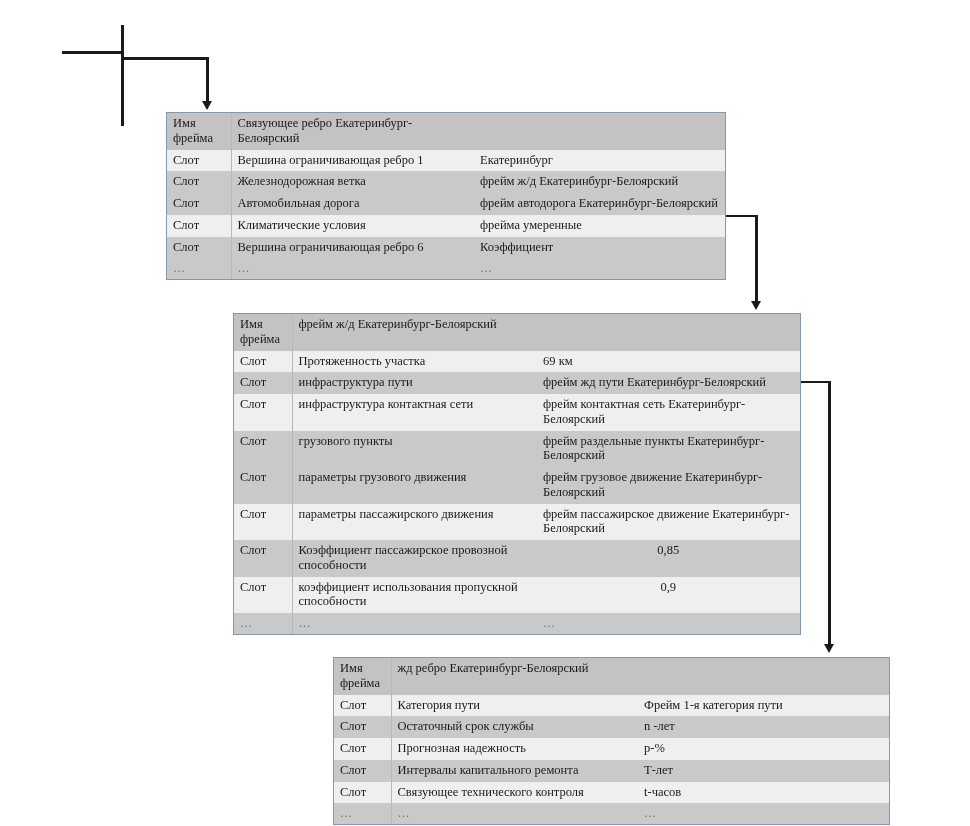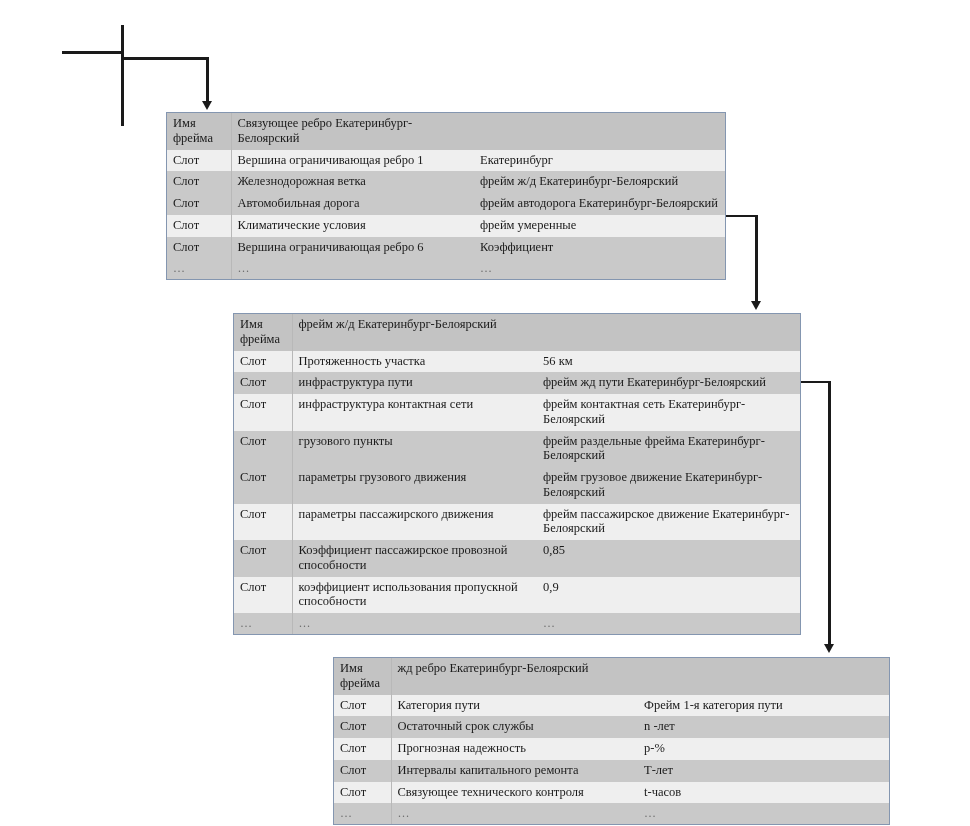--- a/index.html
+++ b/index.html
@@ -50,21 +50,21 @@
     line-height: 1.18;
     color: #1b1b1b;
     border: 0;
     word-wrap: break-word;
   }
   .row-dark  td { background: #c9c9c9; }
   .row-light td { background: #efefef; }
   .row-head  td { background: #c3c3c3; font-weight: normal; }
 
   .col-label { border-right: 1px solid #b8b8b8 !important; }
-  .cell-num  { text-align: left; }
+  .cell-num  { text-align: center; }
   .ellipsis-row td { color: #6e6e6e; letter-spacing: 1px; font-size: 12px; }
 
   
   .t1 col.c1 { width: 64px; }
   .t1 col.c2 { width: 243px; }
   .t1 col.c3 { width: auto; }
 
   .t2 col.c1 { width: 58px; }
   .t2 col.c2 { width: 245px; }
   .t2 col.c3 { width: auto; }
@@ -116,21 +116,21 @@
           <td>фрейм ж/д Екатеринбург-Белоярский</td>
         </tr>
         <tr class="row-dark">
           <td class="col-label">Слот</td>
           <td>Автомобильная дорога</td>
           <td>фрейм автодорога Екатеринбург-Белоярский</td>
         </tr>
         <tr class="row-light">
           <td class="col-label">Слот</td>
           <td>Климатические условия</td>
-          <td>фрейм умеренные</td>
+          <td>фрейма умеренные</td>
         </tr>
         <tr class="row-dark">
           <td class="col-label">Слот</td>
           <td>Вершина ограничивающая ребро 6</td>
           <td>Коэффициент</td>
         </tr>
         <tr class="row-dark ellipsis-row">
           <td class="col-label">…</td>
           <td>…</td>
           <td>…</td>
@@ -148,36 +148,36 @@
         </colgroup>
       <tbody>
         <tr class="row-head">
           <td class="col-label">Имя фрейма</td>
           <td>фрейм ж/д Екатеринбург-Белоярский</td>
           <td></td>
         </tr>
         <tr class="row-light">
           <td class="col-label">Слот</td>
           <td>Протяженность участка</td>
-          <td>56 км</td>
+          <td>69 км</td>
         </tr>
         <tr class="row-dark">
           <td class="col-label">Слот</td>
           <td>инфраструктура пути</td>
           <td>фрейм жд пути Екатеринбург-Белоярский</td>
         </tr>
         <tr class="row-light">
           <td class="col-label">Слот</td>
           <td>инфраструктура контактная сети</td>
           <td>фрейм контактная сеть Екатеринбург-Белоярский</td>
         </tr>
         <tr class="row-dark">
           <td class="col-label">Слот</td>
           <td>грузового пункты</td>
-          <td>фрейм раздельные фрейма Екатеринбург-Белоярский</td>
+          <td>фрейм раздельные пункты Екатеринбург-Белоярский</td>
         </tr>
         <tr class="row-dark">
           <td class="col-label">Слот</td>
           <td>параметры грузового движения</td>
           <td>фрейм грузовое движение Екатеринбург-Белоярский</td>
         </tr>
         <tr class="row-light">
           <td class="col-label">Слот</td>
           <td>параметры пассажирского движения</td>
           <td>фрейм пассажирское движение Екатеринбург-Белоярский</td>

